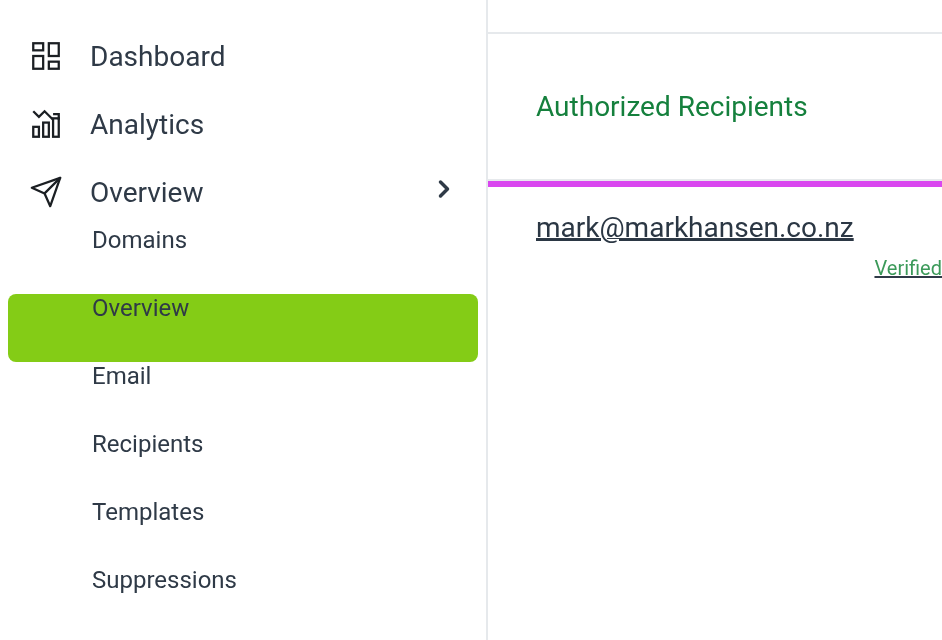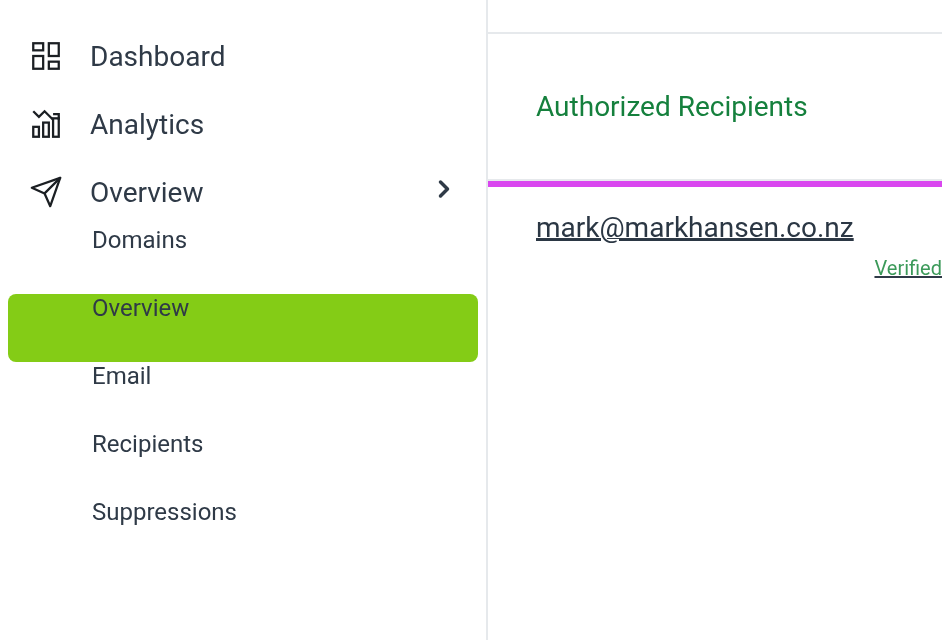--- a/index.html
+++ b/index.html
@@ -191,20 +191,23 @@
     <div class="sub-item active">
       <span>Overview</span>
     </div>
     <div class="sub-item">
       <span>Email</span>
     </div>
     <div class="sub-item">
       <span>Recipients</span>
     </div>
     <div class="sub-item">
+      <span>Templates</span>
+    </div>
+    <div class="sub-item">
       <span>Suppressions</span>
     </div>
 
   </nav>
 
   <main class="content">
 
     <div class="intro-text">credentials, and you're ready to</div>
 
     <div class="section-title-row">

